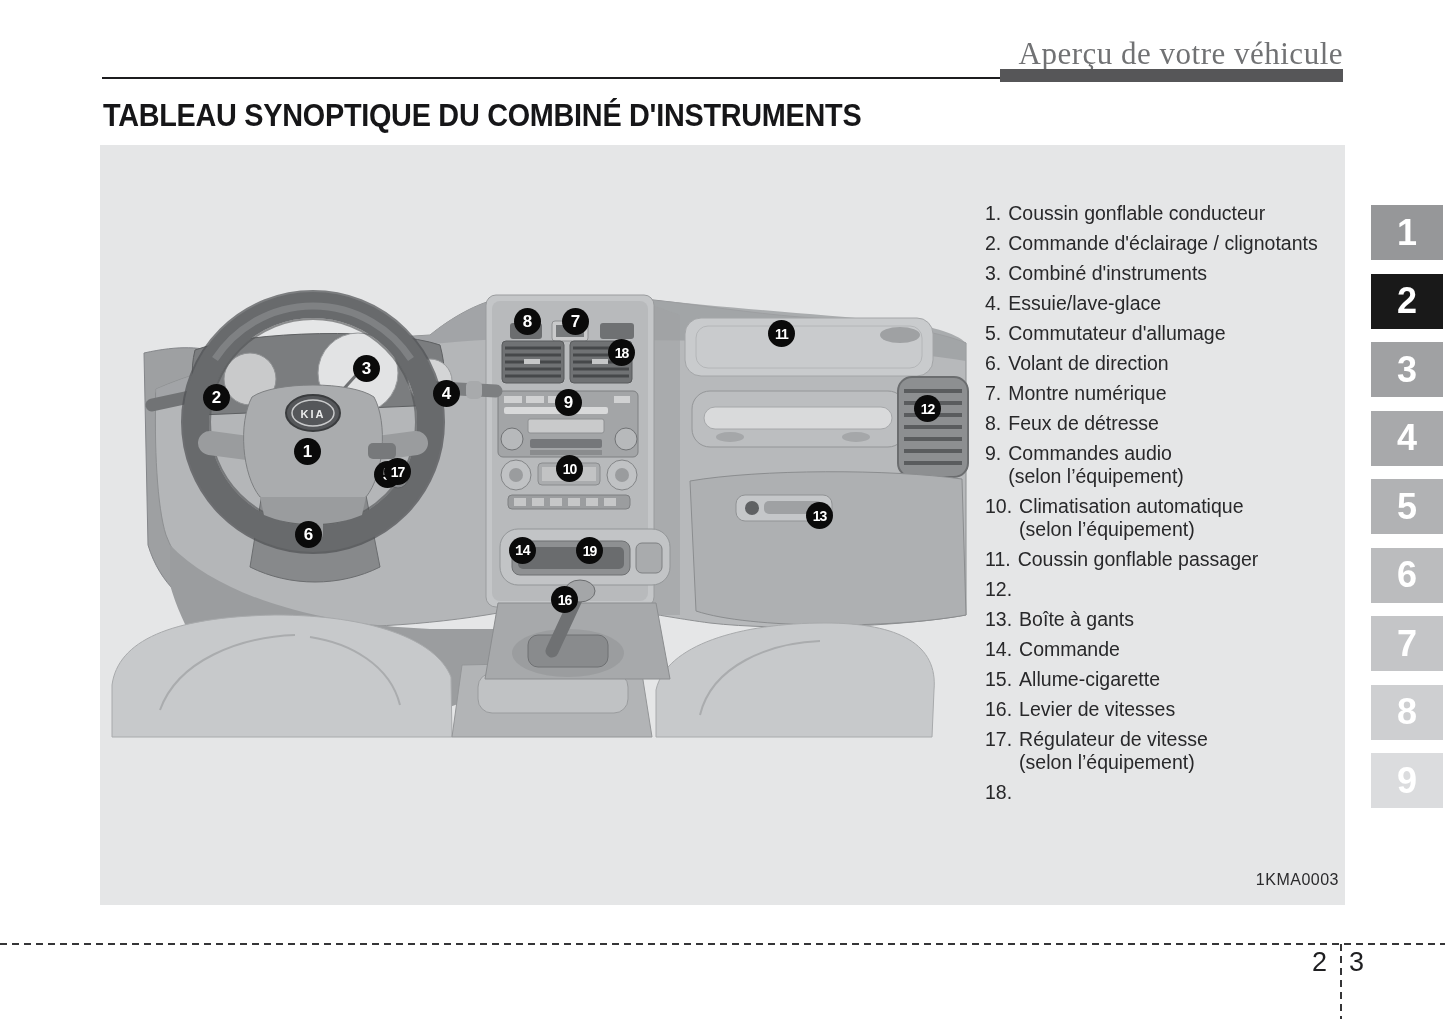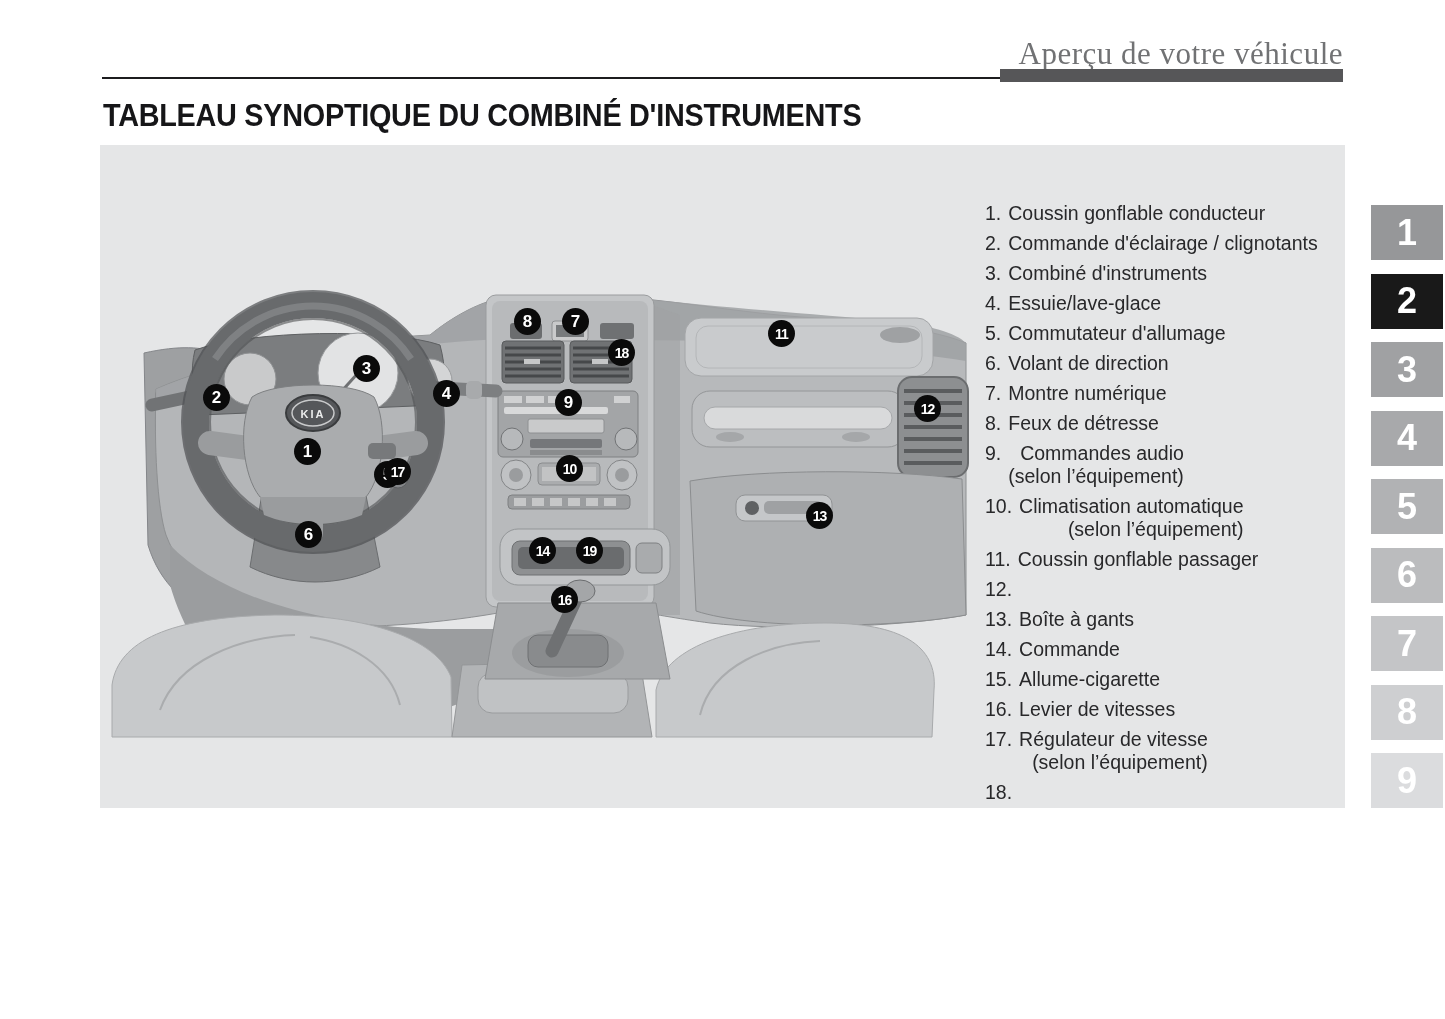--- a/index.html
+++ b/index.html
@@ -1,17 +1,17 @@
 <!DOCTYPE html>
 <html><head>
 <meta charset="utf-8">
 <style>
   html,body{margin:0;padding:0;background:#ffffff;}
-  .page{position:relative;width:1445px;height:808px;background:#fff;overflow:hidden;
-        font-family:"Liberation Sans",sans-serif;text-align:right;}
+  .page{position:relative;width:1445px;height:1019px;background:#fff;overflow:hidden;
+        font-family:"Liberation Sans",sans-serif;}
 
   
   .chapter-title{position:absolute;top:36px;right:102px;
         font-family:"Liberation Serif",serif;font-size:31px;color:#717274;letter-spacing:.5px;}
   .header-thin-line{position:absolute;left:102px;top:77px;width:898px;height:2px;background:#1c1c1e;}
   .header-bar{position:absolute;left:1000px;top:69px;width:343px;height:13px;background:#565658;}
 
   
   .page-title{position:absolute;left:103px;top:98px;margin:0;
         font-size:31px;font-weight:700;color:#161618;letter-spacing:-.3px;
@@ -323,21 +323,21 @@
       <div class="callout" style="left: 346px; top: 248px;">4</div>
       <div class="callout" style="left: 287px; top: 329px;">5</div>
       <div class="callout" style="left: 208px; top: 389px;">6</div>
       <div class="callout" style="left: 475px; top: 176px;">7</div>
       <div class="callout" style="left: 427px; top: 176px;">8</div>
       <div class="callout" style="left: 468px; top: 257px;">9</div>
       <div class="callout two" style="left: 469px; top: 323px;">10</div>
       <div class="callout two" style="left: 681px; top: 188px;">11</div>
       <div class="callout two" style="left: 827px; top: 263px;">12</div>
       <div class="callout two" style="left: 719px; top: 370px;">13</div>
-      <div class="callout two" style="left: 442px; top: 405px;">14</div>
+      <div class="callout two" style="left: 422px; top: 405px; font-family: Liberation Mono, monospace;">14</div>
       <div class="callout two" style="left: 489px; top: 405px;">19</div>
       <div class="callout two" style="left: 464px; top: 454px;">16</div>
       <div class="callout two" style="left: 297px; top: 306px; margin-top: 7px;">17</div>
       <div class="callout two" style="left: 521px; top: 176px; margin-top: 18px;">18</div>
     </div>
 
   <div class="side-tabs">
       <div class="tab" style="background: rgb(150, 151, 153);">1</div>
       <div class="tab active" style="background: rgb(25, 25, 25);">2</div>
       <div class="tab" style="background: rgb(160, 161, 163);">3</div>

